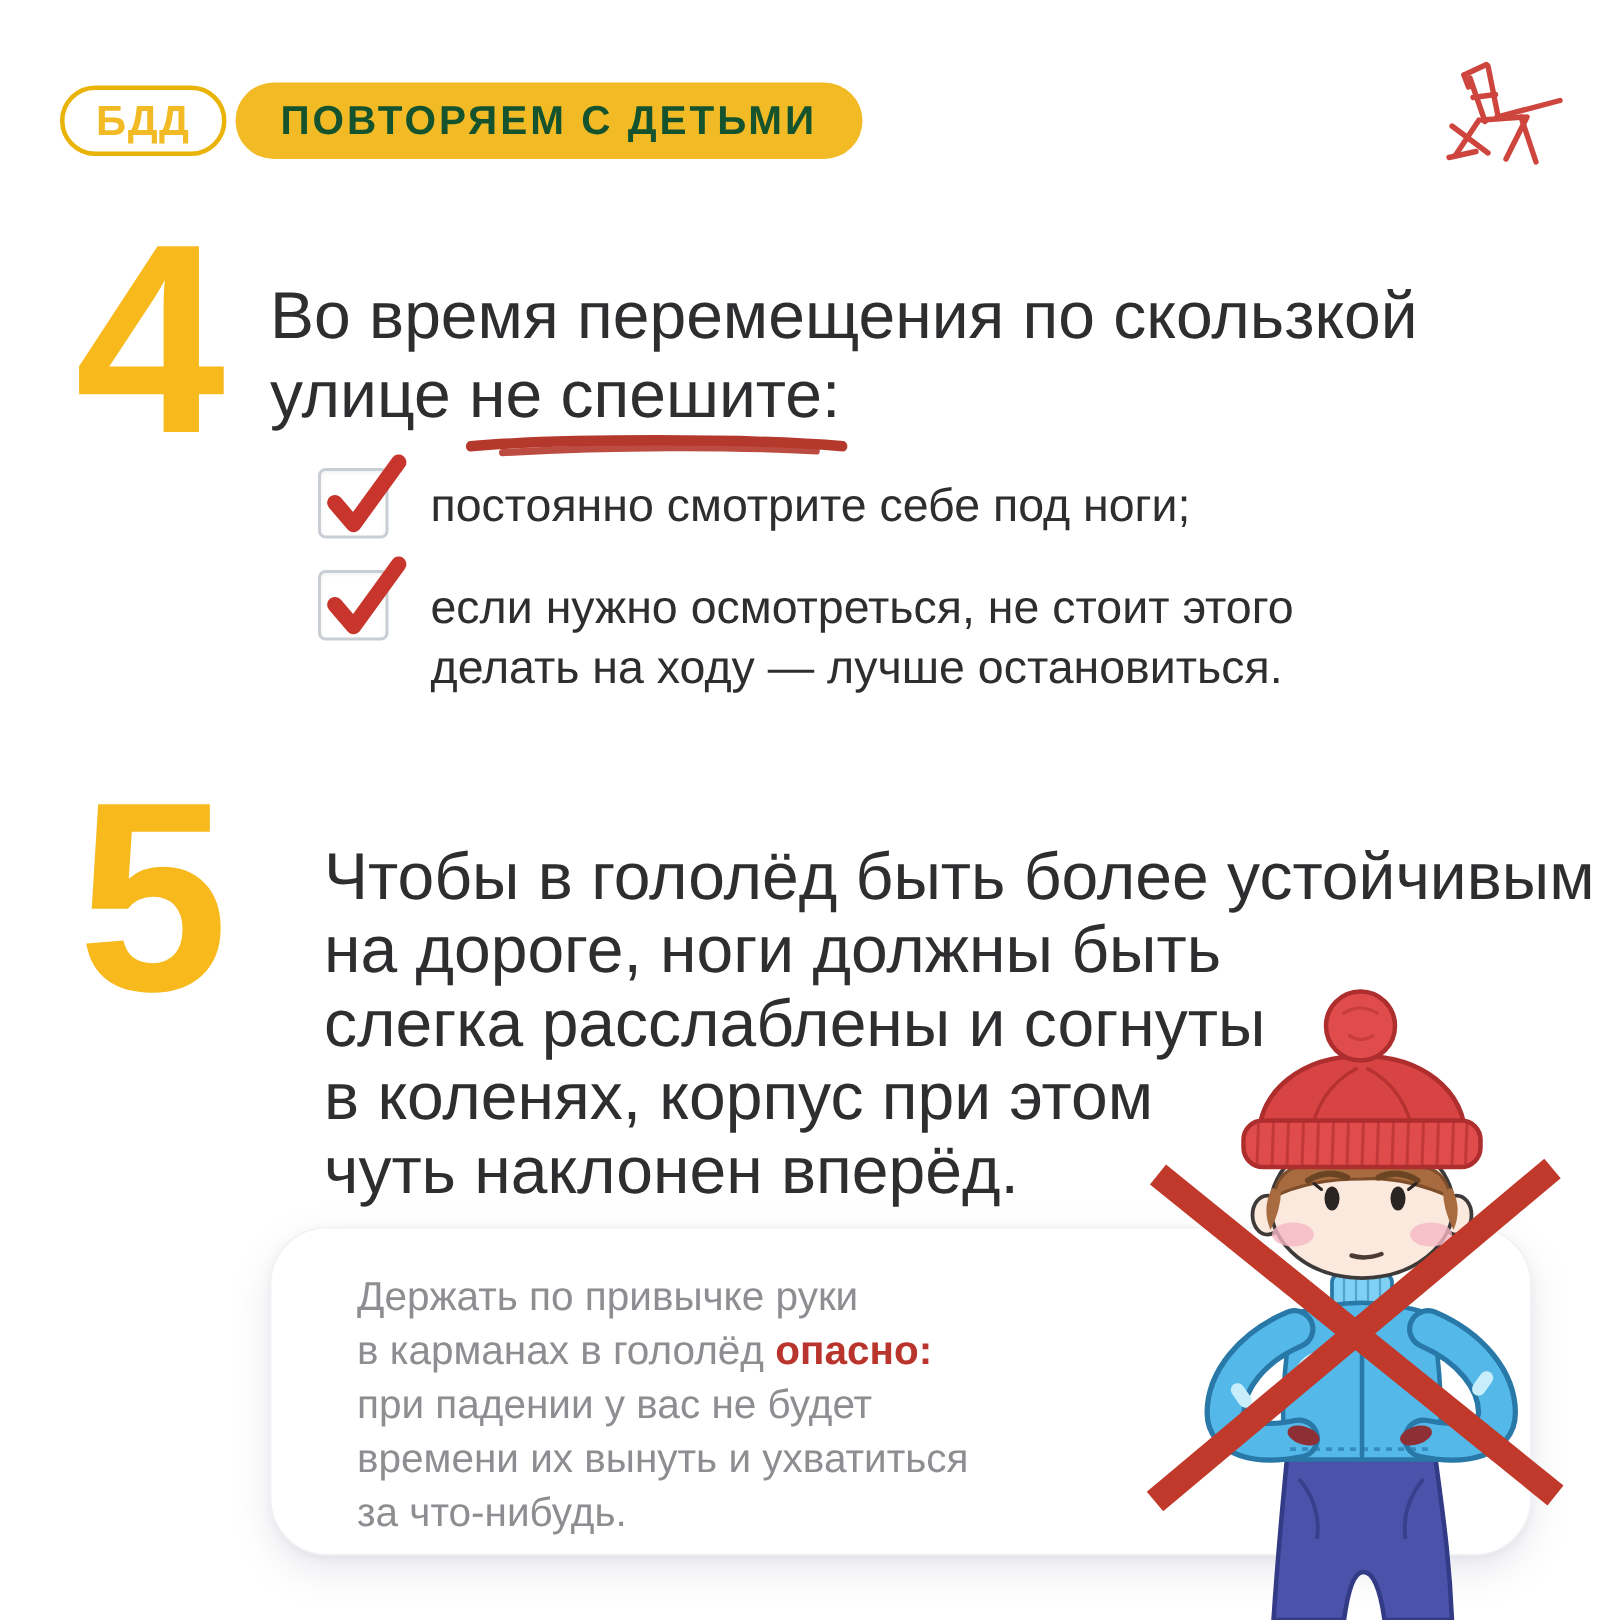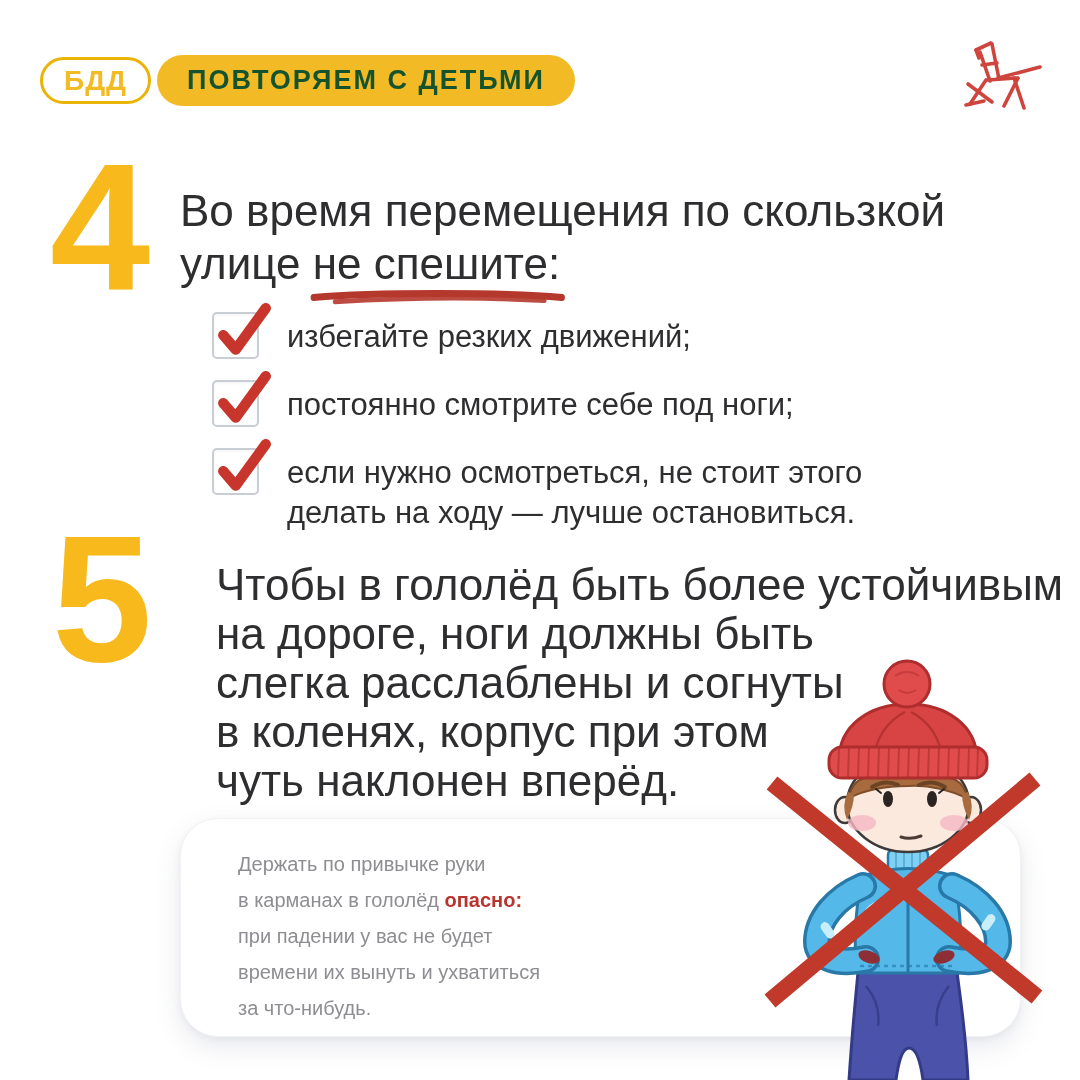--- a/index.html
+++ b/index.html
@@ -65,21 +65,21 @@
   .sec5-text { position:absolute; left:192px; top:560px;margin-left:24px; }
   .p-line { font-size:44px; line-height:49px; color:#2E2E30; }
 
   
   .note-card {
     position:absolute; left:180px; top:818px; width:841px; height:219px;
     background:#ffffff; border:1px solid #F1F2F4; border-radius:38px;
     box-shadow:0 10px 26px rgba(110,120,140,.16), 0 2px 6px rgba(110,120,140,.08);
     z-index:1;
   }
-  .note-text { padding:27px 12px 0 57px; font-size:20px; line-height:36px; color:#8E8E92; }
+  .note-text { padding:27px 12px 0 57px; font-size:27px; line-height:36px; color:#8E8E92; }
   .note-danger { color:#B9342C; font-weight:700; }
 
   
   .boy { position:absolute; left:755px; top:652px; width:305px; height:428px; z-index:3; }
   .boy svg { width:100%; height:100%; overflow:visible; }
 </style>
 </head>
 <body>
 
 <div class="canvas">
@@ -112,28 +112,20 @@
     <div class="h-line">Во время перемещения по скользкой</div>
     <div class="h-line">
       <span>улице </span><span class="u-wrap"><span>не спешите:</span><svg class="scribble" viewBox="0 0 280 16" preserveAspectRatio="none" aria-hidden="true">
             <path class="s1" d="M5,8 C 70,3 210,3 275,8"></path>
             <path class="s2" d="M28,12 C 110,8 195,8 256,11"></path>
           </svg></span>
     </div>
   </div>
 
   <ul class="checklist">
-    <li class="check-row">
-      <span class="checkbox">
-        <svg viewBox="0 0 54 54" aria-hidden="true">
-            <polyline points="7,30 19,44 48,4"></polyline>
-          </svg>
-      </span>
-      <span class="check-text">избегайте резких движений;</span>
-    </li>
     <li class="check-row">
       <span class="checkbox">
         <svg viewBox="0 0 54 54" aria-hidden="true">
             <polyline points="7,30 19,44 48,4"></polyline>
           </svg>
       </span>
       <span class="check-text">постоянно смотрите себе под ноги;</span>
     </li>
     <li class="check-row">
       <span class="checkbox">

